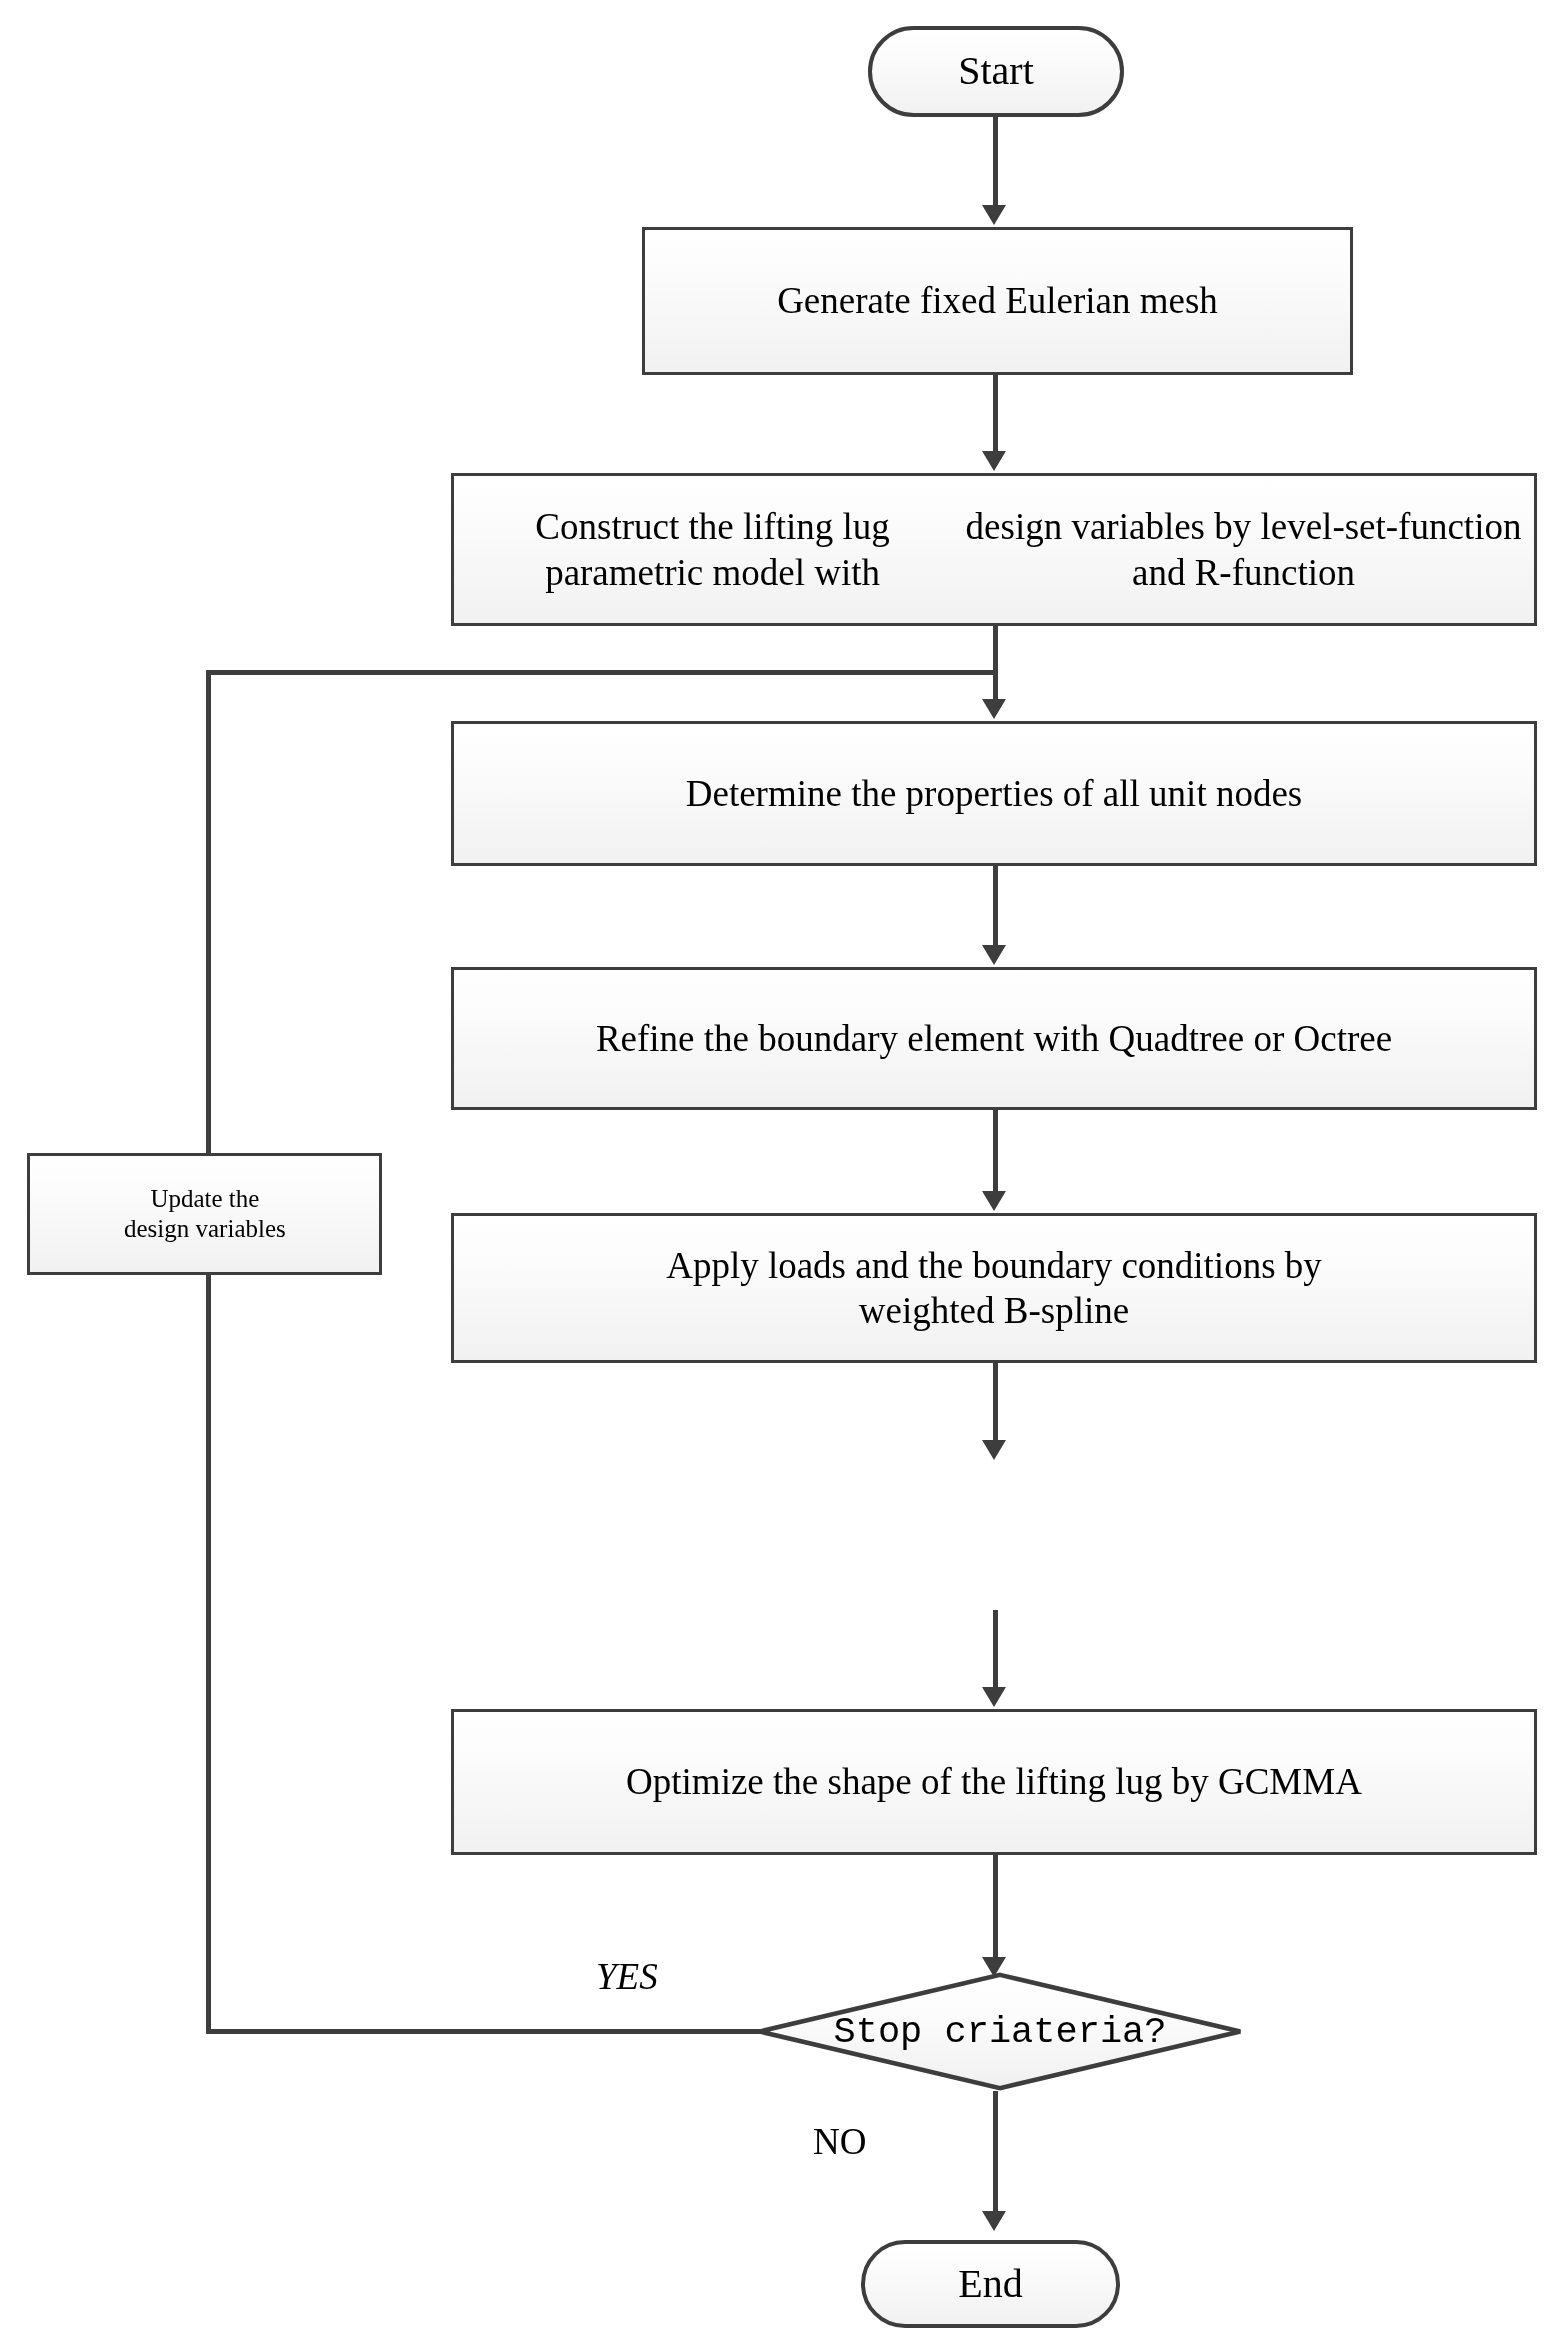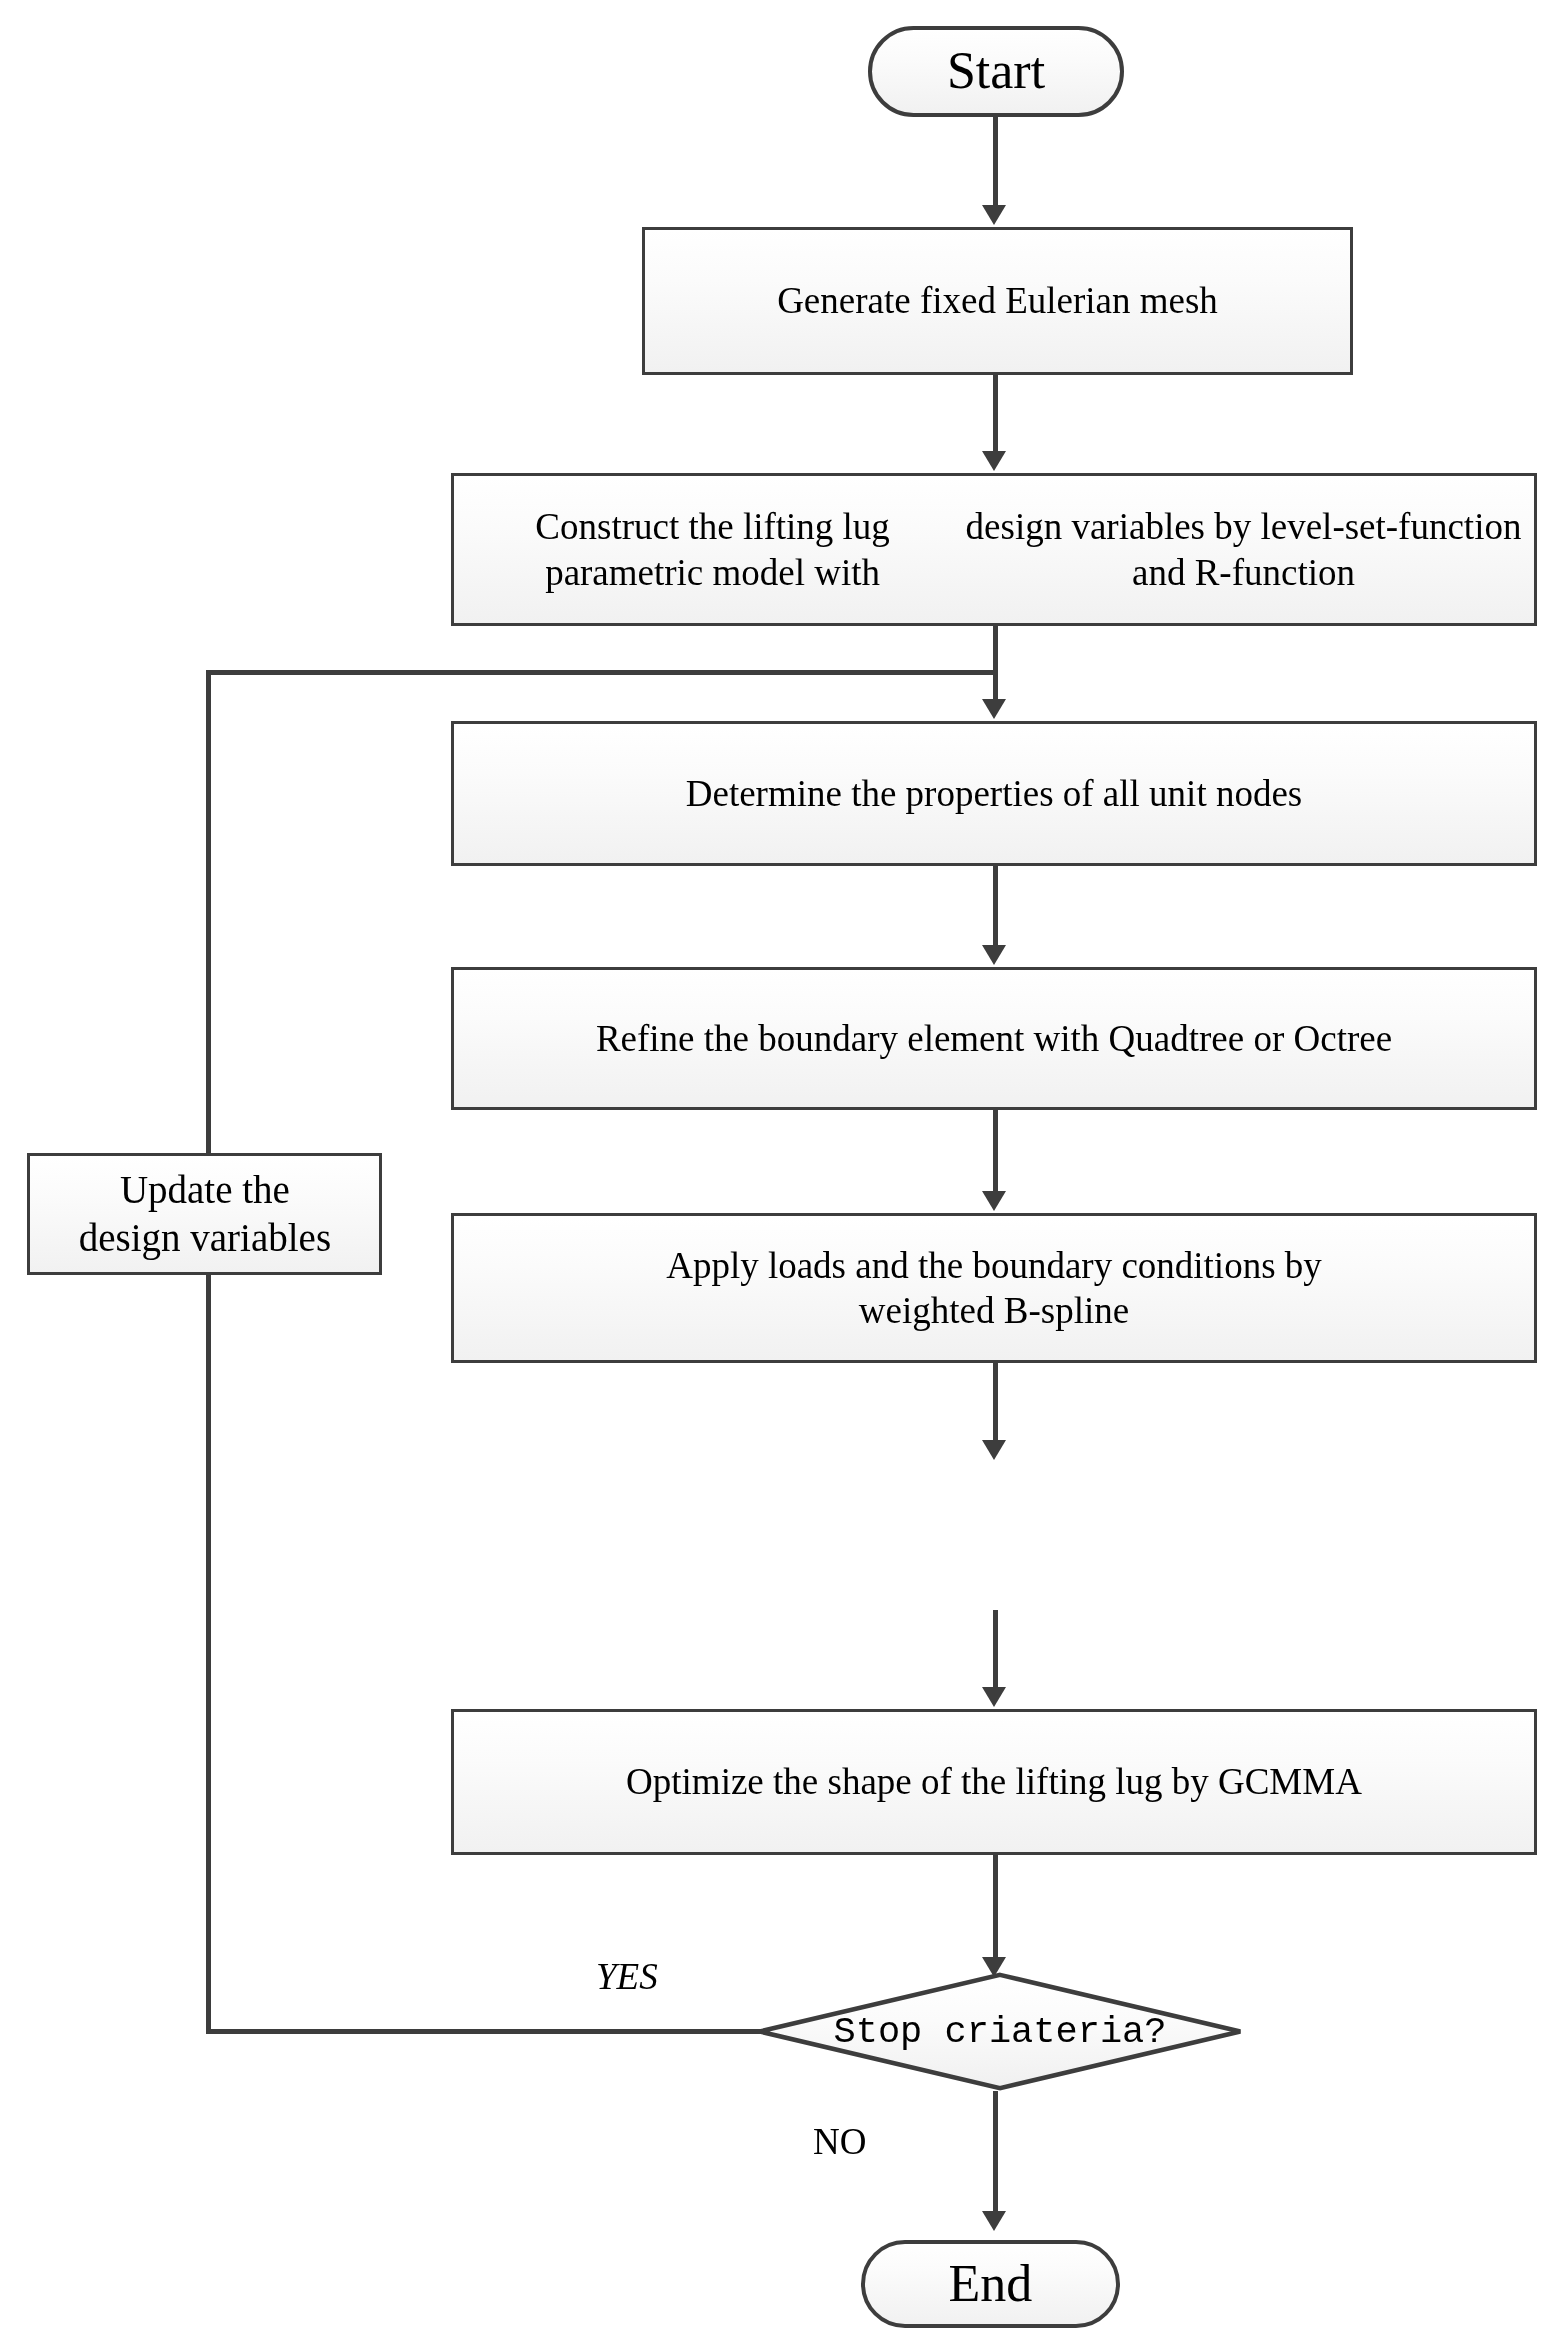--- a/index.html
+++ b/index.html
@@ -26,23 +26,23 @@
     background:linear-gradient(to bottom,#ffffff 0%,#fbfbfb 35%,#f1f1f1 100%);
     border:3.7px solid #3d3d3d;
     color:#000;
     line-height:1.22;
     padding:3.7px 9.1px;
   }
   .process{ font-size:37px; }
   .terminator{
     border-radius:913px;
     border-width:4.6px;
-    font-size:52px;
+    font-size:40px;
   }
-  .small-node{ font-size:39px; }
+  .small-node{ font-size:25px; }
   
   .decision{
     position:absolute;
     display:flex;
     align-items:center;
     justify-content:center;
     font-family:Liberation Mono, monospace;
   }
   .decision svg{position:absolute;left:0;top:0;}
   .decision .dlabel{

